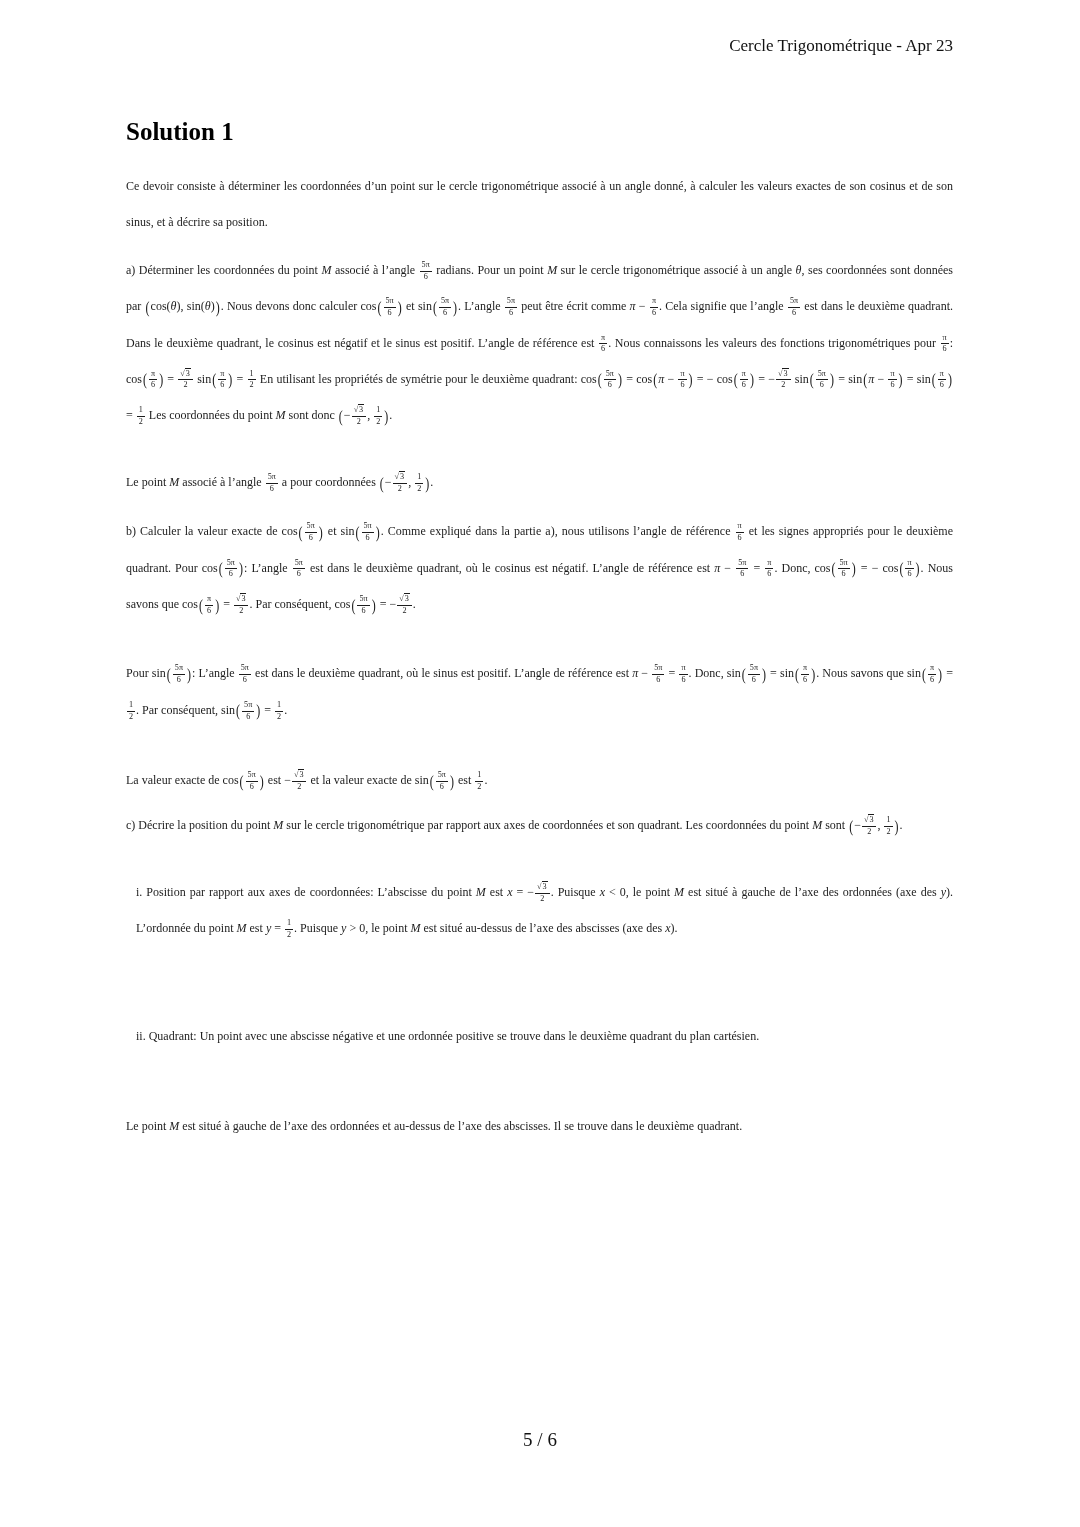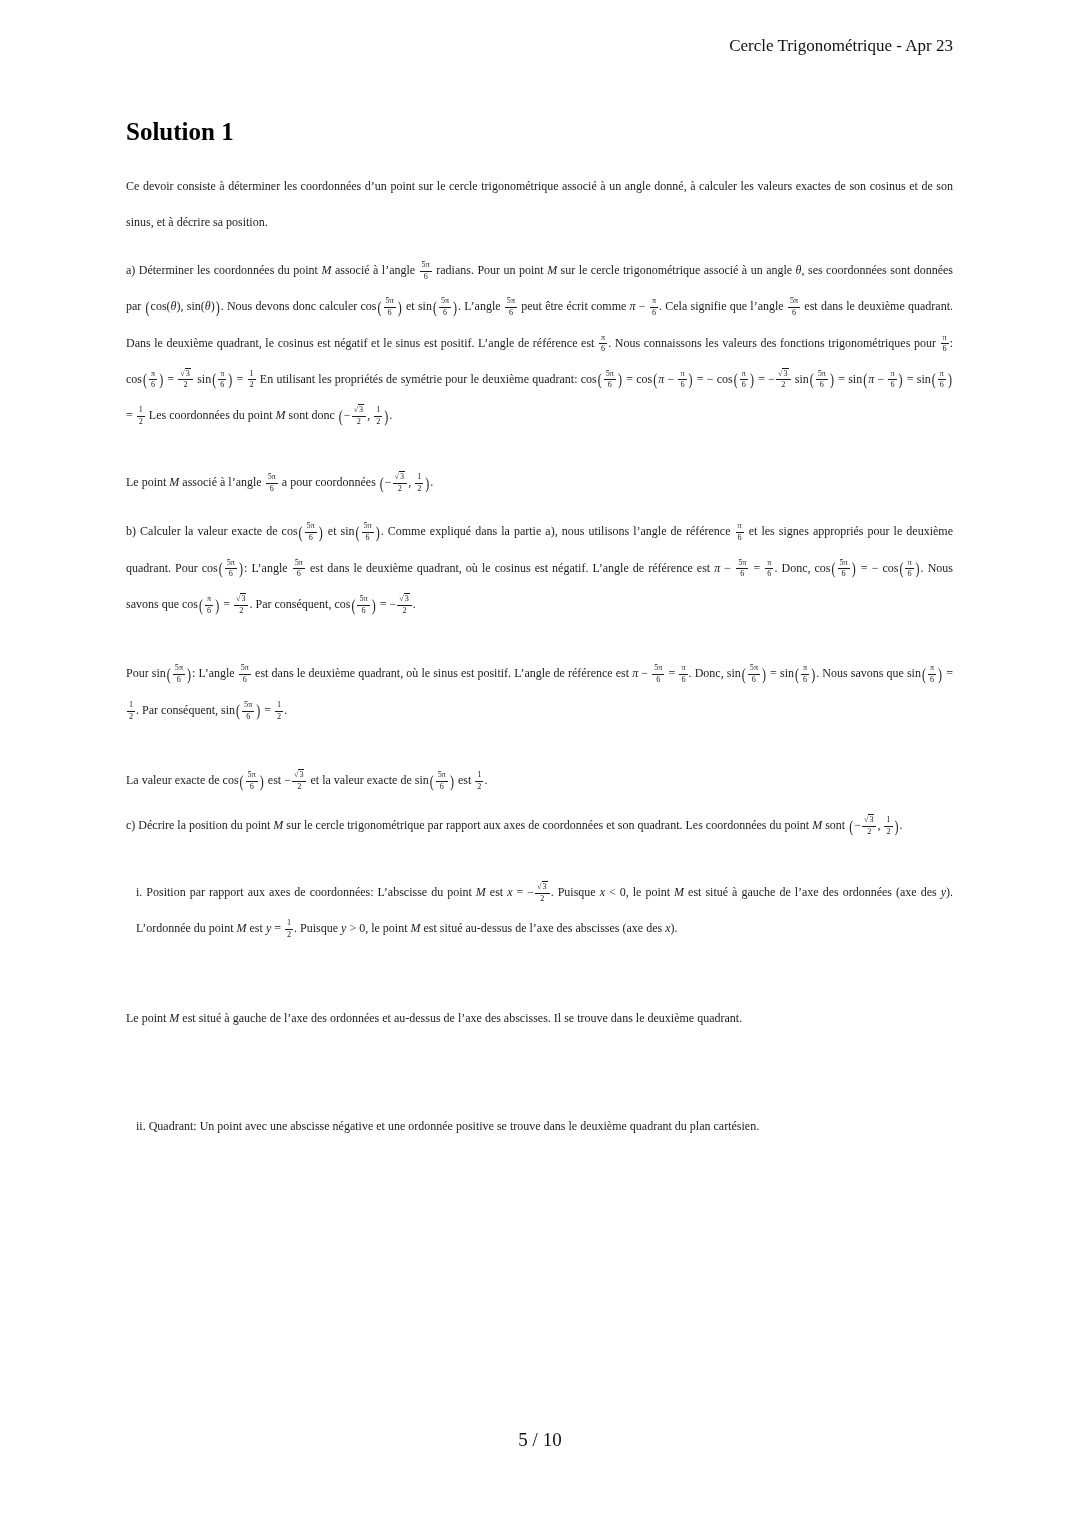--- a/index.html
+++ b/index.html
@@ -76,17 +76,17 @@
   <h1 class="title">Solution 1</h1>
   <div class="doc-body">
       <p class="para" style="margin-top: 22px;">Ce devoir consiste à déterminer les coordonnées d’un point sur le cercle trigonométrique associé à un angle donné, à calculer les valeurs exactes de son cosinus et de son sinus, et à décrire sa position.</p>
       <p class="para" style="margin-top: 12px;">a) Déterminer les coordonnées du point <span class="mi">M</span> associé à l’angle <span class="frac"><span class="num">5π</span><span class="den">6</span></span> radians. Pour un point <span class="mi">M</span> sur le cercle trigonométrique associé à un angle <span class="mi">θ</span>, ses coordonnées sont données par <span class="bp">(</span>cos(<span class="mi">θ</span>), sin(<span class="mi">θ</span>)<span class="bp">)</span>. Nous devons donc calculer cos<span class="bp">(</span><span class="frac"><span class="num">5π</span><span class="den">6</span></span><span class="bp">)</span> et sin<span class="bp">(</span><span class="frac"><span class="num">5π</span><span class="den">6</span></span><span class="bp">)</span>. L’angle <span class="frac"><span class="num">5π</span><span class="den">6</span></span> peut être écrit comme <span class="mi">π</span> − <span class="frac"><span class="num">π</span><span class="den">6</span></span>. Cela signifie que l’angle <span class="frac"><span class="num">5π</span><span class="den">6</span></span> est dans le deuxième quadrant. Dans le deuxième quadrant, le cosinus est négatif et le sinus est positif. L’angle de référence est <span class="frac"><span class="num">π</span><span class="den">6</span></span>. Nous connaissons les valeurs des fonctions trigonométriques pour <span class="frac"><span class="num">π</span><span class="den">6</span></span>: cos<span class="bp">(</span><span class="frac"><span class="num">π</span><span class="den">6</span></span><span class="bp">)</span> = <span class="frac"><span class="num">√<span class="rad">3</span></span><span class="den">2</span></span> sin<span class="bp">(</span><span class="frac"><span class="num">π</span><span class="den">6</span></span><span class="bp">)</span> = <span class="frac"><span class="num">1</span><span class="den">2</span></span> En utilisant les propriétés de symétrie pour le deuxième quadrant: cos<span class="bp">(</span><span class="frac"><span class="num">5π</span><span class="den">6</span></span><span class="bp">)</span> = cos<span class="bp">(</span><span class="mi">π</span> − <span class="frac"><span class="num">π</span><span class="den">6</span></span><span class="bp">)</span> = − cos<span class="bp">(</span><span class="frac"><span class="num">π</span><span class="den">6</span></span><span class="bp">)</span> = −<span class="frac"><span class="num">√<span class="rad">3</span></span><span class="den">2</span></span>  sin<span class="bp">(</span><span class="frac"><span class="num">5π</span><span class="den">6</span></span><span class="bp">)</span> = sin<span class="bp">(</span><span class="mi">π</span> − <span class="frac"><span class="num">π</span><span class="den">6</span></span><span class="bp">)</span> = sin<span class="bp">(</span><span class="frac"><span class="num">π</span><span class="den">6</span></span><span class="bp">)</span> = <span class="frac"><span class="num">1</span><span class="den">2</span></span>  Les coordonnées du point <span class="mi">M</span> sont donc <span class="bp">(</span>−<span class="frac"><span class="num">√<span class="rad">3</span></span><span class="den">2</span></span>, <span class="frac"><span class="num">1</span><span class="den">2</span></span><span class="bp">)</span>.</p>
       <p class="para" style="margin-top: 30px;">Le point <span class="mi">M</span> associé à l’angle <span class="frac"><span class="num">5π</span><span class="den">6</span></span> a pour coordonnées <span class="bp">(</span>−<span class="frac"><span class="num">√<span class="rad">3</span></span><span class="den">2</span></span>, <span class="frac"><span class="num">1</span><span class="den">2</span></span><span class="bp">)</span>.</p>
       <p class="para" style="margin-top: 12px;">b) Calculer la valeur exacte de cos<span class="bp">(</span><span class="frac"><span class="num">5π</span><span class="den">6</span></span><span class="bp">)</span> et sin<span class="bp">(</span><span class="frac"><span class="num">5π</span><span class="den">6</span></span><span class="bp">)</span>. Comme expliqué dans la partie a), nous utilisons l’angle de référence <span class="frac"><span class="num">π</span><span class="den">6</span></span> et les signes appropriés pour le deuxième quadrant. Pour cos<span class="bp">(</span><span class="frac"><span class="num">5π</span><span class="den">6</span></span><span class="bp">)</span>: L’angle <span class="frac"><span class="num">5π</span><span class="den">6</span></span> est dans le deuxième quadrant, où le cosinus est négatif. L’angle de référence est <span class="mi">π</span> − <span class="frac"><span class="num">5π</span><span class="den">6</span></span> = <span class="frac"><span class="num">π</span><span class="den">6</span></span>. Donc, cos<span class="bp">(</span><span class="frac"><span class="num">5π</span><span class="den">6</span></span><span class="bp">)</span> = − cos<span class="bp">(</span><span class="frac"><span class="num">π</span><span class="den">6</span></span><span class="bp">)</span>. Nous savons que cos<span class="bp">(</span><span class="frac"><span class="num">π</span><span class="den">6</span></span><span class="bp">)</span> = <span class="frac"><span class="num">√<span class="rad">3</span></span><span class="den">2</span></span>. Par conséquent, cos<span class="bp">(</span><span class="frac"><span class="num">5π</span><span class="den">6</span></span><span class="bp">)</span> = −<span class="frac"><span class="num">√<span class="rad">3</span></span><span class="den">2</span></span>.</p>
       <p class="para" style="margin-top: 32px;">Pour sin<span class="bp">(</span><span class="frac"><span class="num">5π</span><span class="den">6</span></span><span class="bp">)</span>: L’angle <span class="frac"><span class="num">5π</span><span class="den">6</span></span> est dans le deuxième quadrant, où le sinus est positif. L’angle de référence est <span class="mi">π</span> − <span class="frac"><span class="num">5π</span><span class="den">6</span></span> = <span class="frac"><span class="num">π</span><span class="den">6</span></span>. Donc, sin<span class="bp">(</span><span class="frac"><span class="num">5π</span><span class="den">6</span></span><span class="bp">)</span> = sin<span class="bp">(</span><span class="frac"><span class="num">π</span><span class="den">6</span></span><span class="bp">)</span>. Nous savons que sin<span class="bp">(</span><span class="frac"><span class="num">π</span><span class="den">6</span></span><span class="bp">)</span> = <span class="frac"><span class="num">1</span><span class="den">2</span></span>. Par conséquent, sin<span class="bp">(</span><span class="frac"><span class="num">5π</span><span class="den">6</span></span><span class="bp">)</span> = <span class="frac"><span class="num">1</span><span class="den">2</span></span>.</p>
       <p class="para" style="margin-top: 34px;">La valeur exacte de cos<span class="bp">(</span><span class="frac"><span class="num">5π</span><span class="den">6</span></span><span class="bp">)</span> est −<span class="frac"><span class="num">√<span class="rad">3</span></span><span class="den">2</span></span> et la valeur exacte de sin<span class="bp">(</span><span class="frac"><span class="num">5π</span><span class="den">6</span></span><span class="bp">)</span> est <span class="frac"><span class="num">1</span><span class="den">2</span></span>.</p>
       <p class="para" style="margin-top: 8px;">c) Décrire la position du point <span class="mi">M</span> sur le cercle trigonométrique par rapport aux axes de coordonnées et son quadrant. Les coordonnées du point <span class="mi">M</span> sont <span class="bp">(</span>−<span class="frac"><span class="num">√<span class="rad">3</span></span><span class="den">2</span></span>, <span class="frac"><span class="num">1</span><span class="den">2</span></span><span class="bp">)</span>.</p>
       <p class="para indent" style="margin-top: 30px;">i. Position par rapport aux axes de coordonnées: L’abscisse du point <span class="mi">M</span> est <span class="mi">x</span> = −<span class="frac"><span class="num">√<span class="rad">3</span></span><span class="den">2</span></span>. Puisque <span class="mi">x</span> &lt; 0, le point <span class="mi">M</span> est situé à gauche de l’axe des ordonnées (axe des <span class="mi">y</span>). L’ordonnée du point <span class="mi">M</span> est <span class="mi">y</span> = <span class="frac"><span class="num">1</span><span class="den">2</span></span>. Puisque <span class="mi">y</span> &gt; 0, le point <span class="mi">M</span> est situé au-dessus de l’axe des abscisses (axe des <span class="mi">x</span>).</p>
+      <p class="para indent" style="margin-top: 72px;">ii. Quadrant: Un point avec une abscisse négative et une ordonnée positive se trouve dans le deuxième quadrant du plan cartésien.</p>
       <p class="para" style="margin-top: 54px;">Le point <span class="mi">M</span> est situé à gauche de l’axe des ordonnées et au-dessus de l’axe des abscisses. Il se trouve dans le deuxième quadrant.</p>
-      <p class="para indent" style="margin-top: 72px;">ii. Quadrant: Un point avec une abscisse négative et une ordonnée positive se trouve dans le deuxième quadrant du plan cartésien.</p>
     </div>
-  <div class="footer">5 / 10</div>
+  <div class="footer">5 / 6</div>
 </div>
 
 </body></html>

